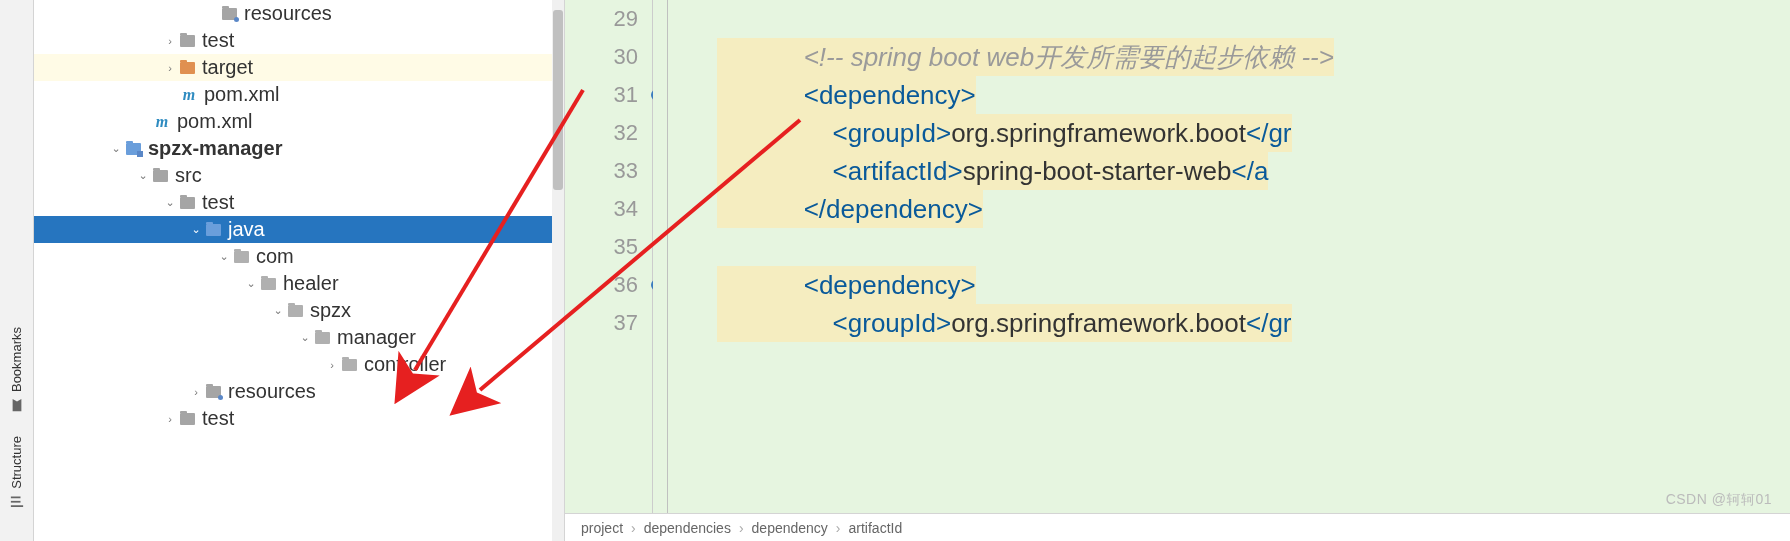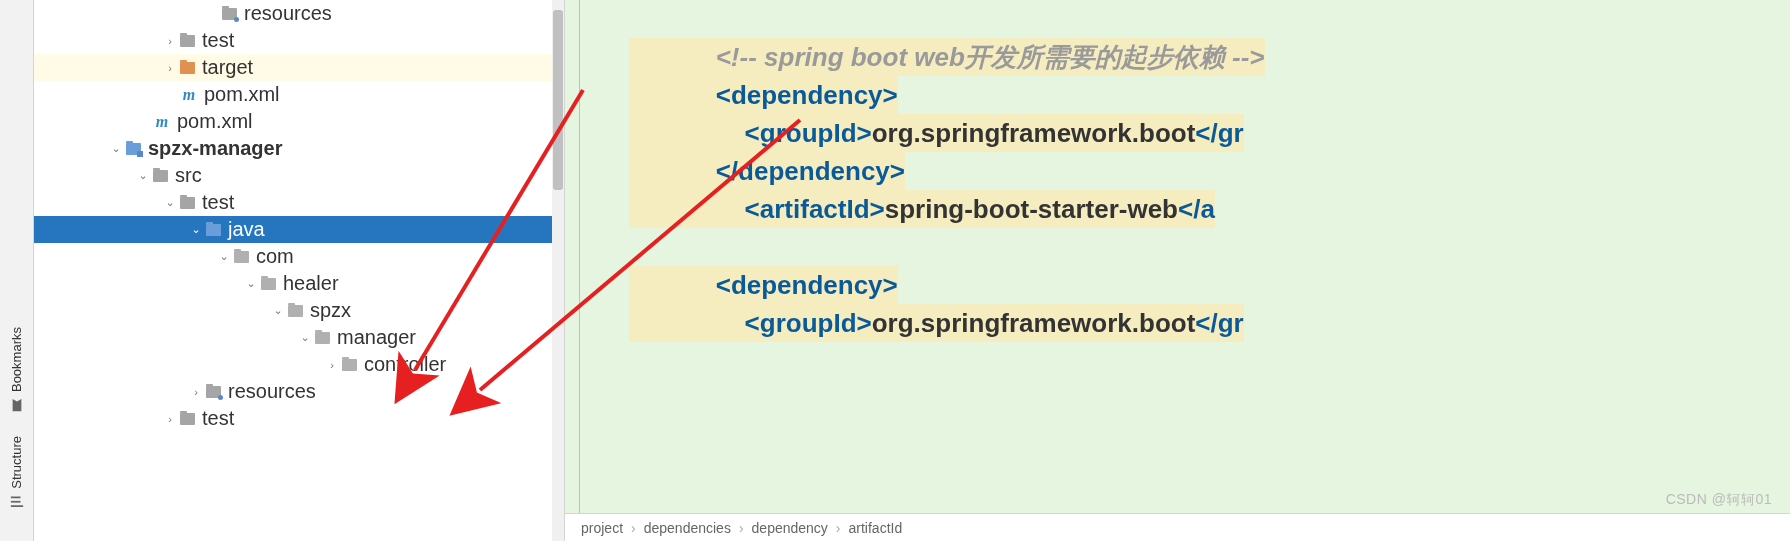--- a/index.html
+++ b/index.html
@@ -35,21 +35,21 @@
 
 .editor-area { flex: 1; display: flex; flex-direction: column; background: #fff; position: relative; }
 .editor-body { flex: 1; display: flex; overflow: hidden; background: #e6f5e0; }
 .gutter { width: 88px; background: #e6f5e0; font-family: 'Consolas', 'Monaco', monospace; font-size: 22px; color: #999; text-align: right; padding-right: 14px; border-right: 1px solid #ccc; }
 .gutter-line { height: 38px; line-height: 38px; position: relative; }
 .gutter-mark { position: absolute; right: -36px; top: 50%; transform: translateY(-50%); display: flex; align-items: center; gap: 2px; }
 .breakpoint-dot { width: 12px; height: 12px; border-radius: 50%; border: 2px solid #3a7bbf; background: #fff; }
 .arrow-up { color: #e04040; font-size: 18px; font-weight: bold; }
 .fold-col { width: 54px; background: #e6f5e0; position: relative; }
 .fold-line { position: absolute; left: 14px; top: 0; bottom: 0; width: 1px; background: #c0c0c0; }
-.code-content { flex: 1; font-family: 'Consolas', 'Monaco', monospace; font-size: 26px; background: #e6f5e0; line-height: 38px; padding-left: 10px; font-weight: bold; }
+.code-content { flex: 1; font-family: 'Consolas', 'Monaco', monospace; font-size: 26px; background: #e6f5e0; line-height: 38px; padding-left: 10px; }
 .code-line { height: 38px; white-space: pre; }
 .code-line .hl { background: #f5edc0; display: inline-block; }
 .tok-comment { color: #9a9a9a; font-style: italic; }
 .tok-tag { color: #0a5a9a; }
 .tok-bracket { color: #0a5a9a; }
 .tok-text { color: #333; }
 
 .breadcrumb { height: 28px; border-top: 1px solid #d4d4d4; background: #fff; display: flex; align-items: center; padding: 0 16px; font-size: 14px; color: #666; gap: 8px; }
 .breadcrumb-sep { color: #aaa; }
 
@@ -192,30 +192,48 @@
       <span class="tree-arrow">›</span>
       <span class="tree-icon">
         <span class="folder-icon"></span>
       </span>
       <span class="tree-label">test</span>
     </div>
   </div>
 
 <div class="editor-area">
   <div class="editor-body">
+    <div class="gutter" id="gutter">
+        <div class="gutter-line">29</div>
+        <div class="gutter-line">30</div>
+        <div class="gutter-line">31<span class="gutter-mark">
+            <span class="breakpoint-dot"></span>
+            <span class="arrow-up">↑</span>
+          </span></div>
+        <div class="gutter-line">32</div>
+        <div class="gutter-line">33</div>
+        <div class="gutter-line">34</div>
+        <div class="gutter-line">35</div>
+        <div class="gutter-line">36<span class="gutter-mark">
+            <span class="breakpoint-dot"></span>
+            <span class="arrow-up">↑</span>
+          </span></div>
+        <div class="gutter-line">37</div>
+        <div class="gutter-line"></div>
+      </div>
     <div class="fold-col">
         <div class="fold-line"></div>
       </div>
     <div class="code-content" id="code">
         <div class="code-line"></div>
         <div class="code-line"><span class="hl"><span class="tok-comment">            &lt;!-- spring boot web开发所需要的起步依赖 --&gt;</span></span></div>
         <div class="code-line"><span class="hl"><span class="tok-text">            </span><span class="tok-bracket">&lt;</span><span class="tok-tag">dependency</span><span class="tok-bracket">&gt;</span></span></div>
         <div class="code-line"><span class="hl"><span class="tok-text">                </span><span class="tok-bracket">&lt;</span><span class="tok-tag">groupId</span><span class="tok-bracket">&gt;</span><span class="tok-text">org.springframework.boot</span><span class="tok-bracket">&lt;/</span><span class="tok-tag">gr</span></span></div>
+        <div class="code-line"><span class="hl"><span class="tok-text">                </span><span class="tok-bracket">&lt;</span><span class="tok-tag">artifactId</span><span class="tok-bracket">&gt;</span><span class="tok-text">spring-boot-starter-web</span><span class="tok-bracket">&lt;/</span><span class="tok-tag">a</span></span></div>
         <div class="code-line"><span class="hl"><span class="tok-text">            </span><span class="tok-bracket">&lt;/</span><span class="tok-tag">dependency</span><span class="tok-bracket">&gt;</span></span></div>
-        <div class="code-line"><span class="hl"><span class="tok-text">                </span><span class="tok-bracket">&lt;</span><span class="tok-tag">artifactId</span><span class="tok-bracket">&gt;</span><span class="tok-text">spring-boot-starter-web</span><span class="tok-bracket">&lt;/</span><span class="tok-tag">a</span></span></div>
         <div class="code-line"></div>
         <div class="code-line"><span class="hl"><span class="tok-text">            </span><span class="tok-bracket">&lt;</span><span class="tok-tag">dependency</span><span class="tok-bracket">&gt;</span></span></div>
         <div class="code-line"><span class="hl"><span class="tok-text">                </span><span class="tok-bracket">&lt;</span><span class="tok-tag">groupId</span><span class="tok-bracket">&gt;</span><span class="tok-text">org.springframework.boot</span><span class="tok-bracket">&lt;/</span><span class="tok-tag">gr</span></span></div>
       </div>
   </div>
   <div class="breadcrumb" id="breadcrumb">
       <span>project</span>
       <span class="breadcrumb-sep">›</span>
       <span>dependencies</span>
       <span class="breadcrumb-sep">›</span>

